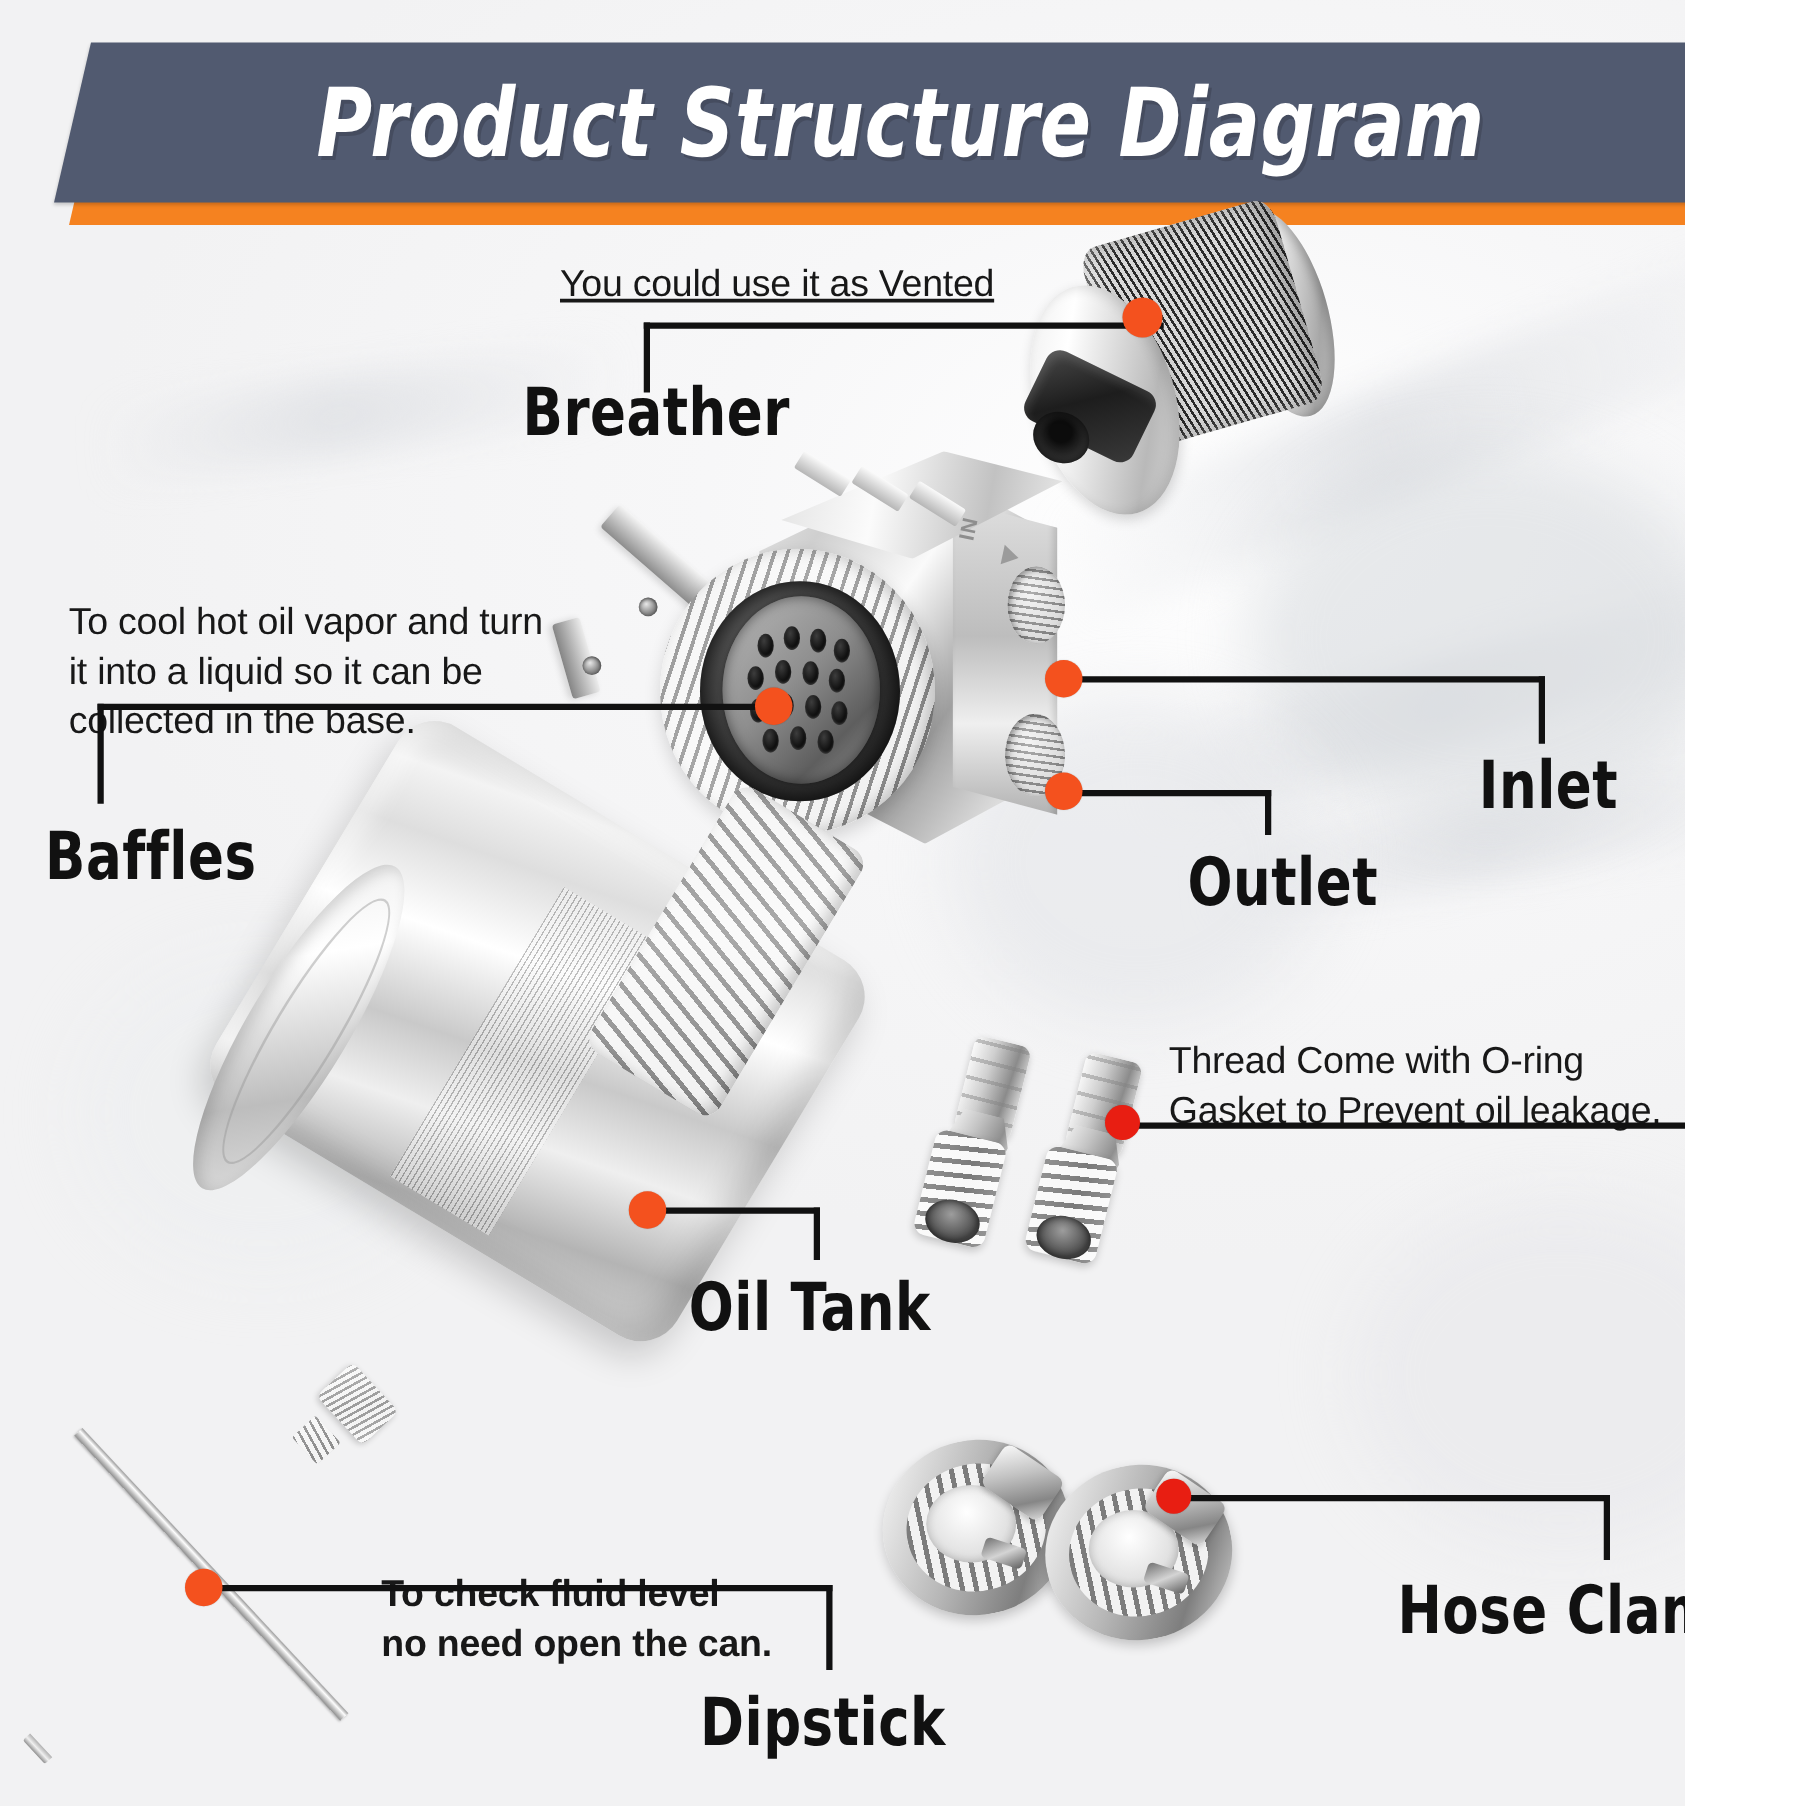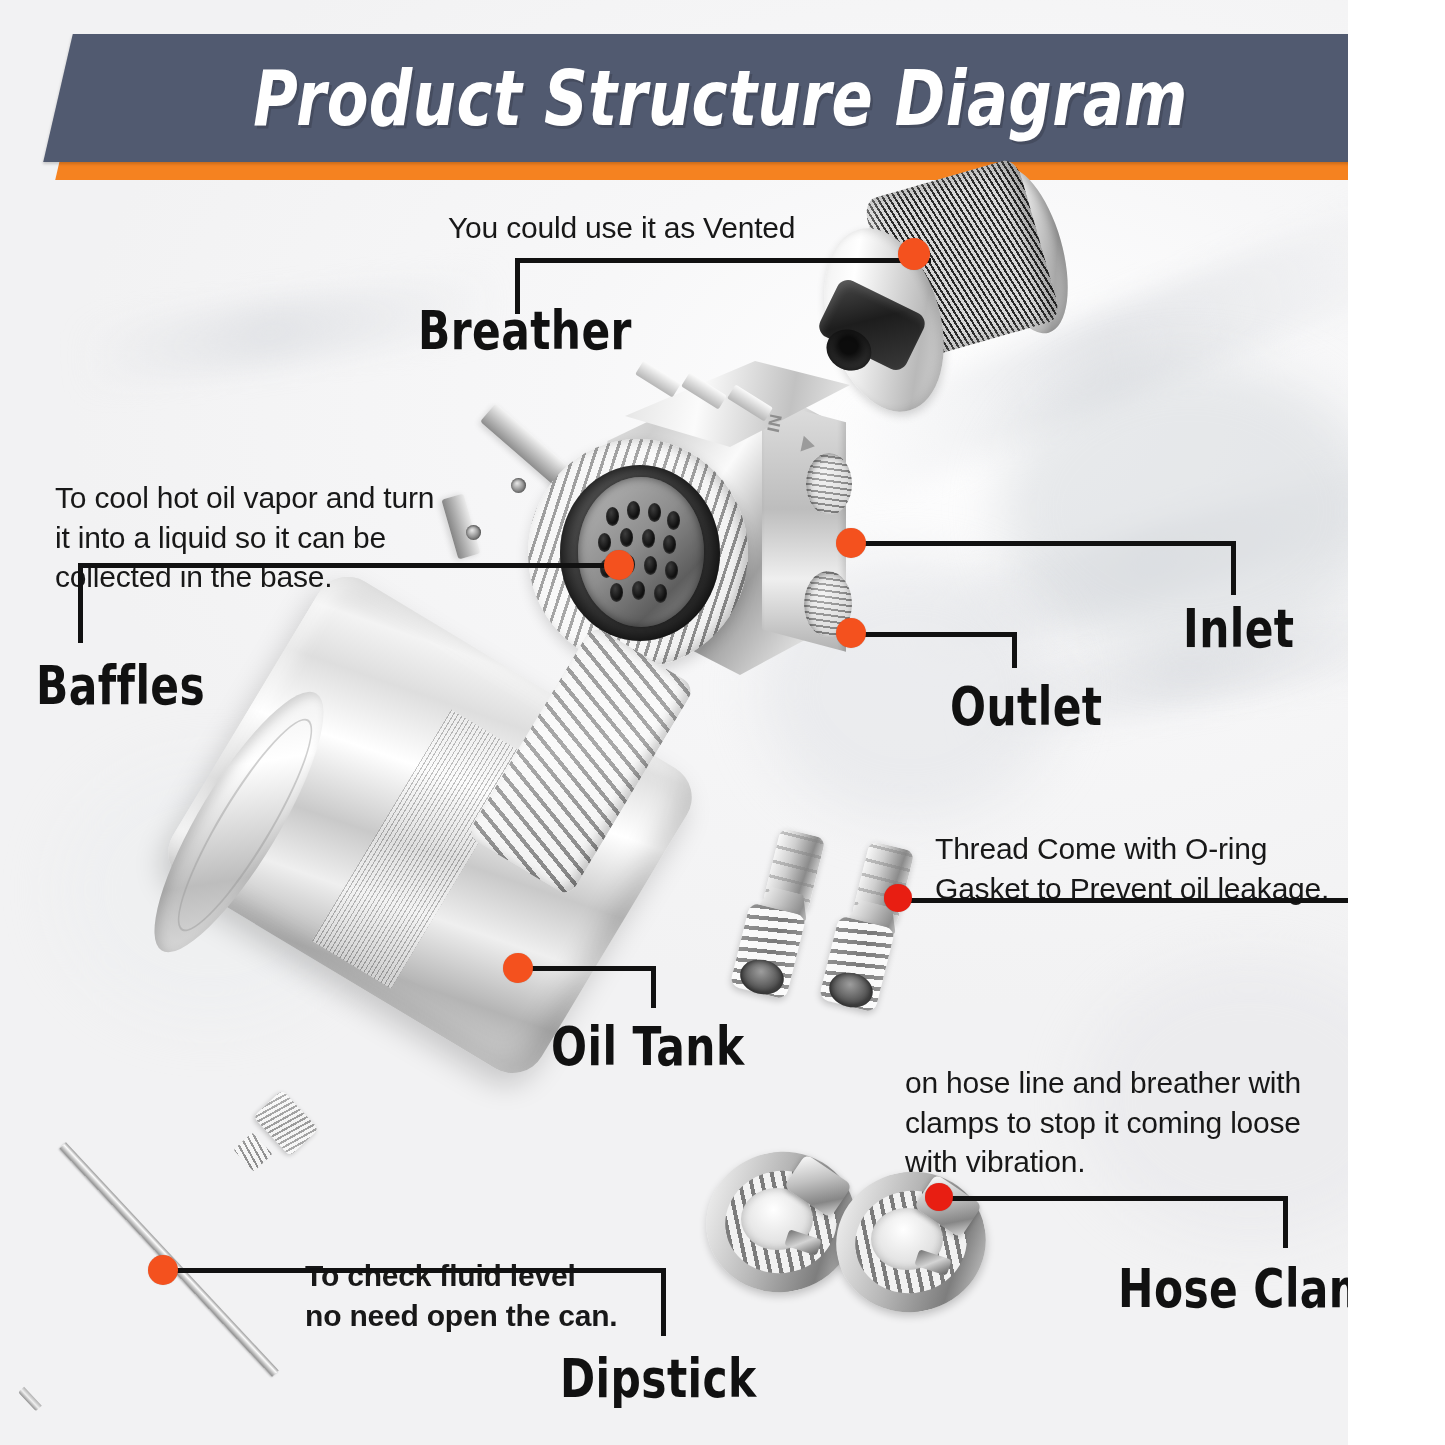--- a/index.html
+++ b/index.html
@@ -480,21 +480,21 @@
     <div class="clamp-tail" style="left:86px; top:94px; transform:rotate(18deg);"></div>
   </div>
 
   <div class="part" id="dipstick">
     <div class="dp-rod"></div>
     <div class="dp-tip"></div>
     <div class="dp-neck"></div>
     <div class="dp-knurl"></div>
   </div>
 
-  <div class="note" style="left:448px; top:208px; width:480px;">You could use it as Vented</div>
+  <div class="note" style="left:448px; top:208px; width:480px;text-decoration:underline;">You could use it as Vented</div>
   <div class="lead-h" style="left:515px; top:258px; width:416px;"></div>
   <div class="lead-v" style="left:515px; top:258px; height:56px;"></div>
   <div class="term" style="left:418px; top:300px;">Breather</div>
   <div class="dot" style="left:898px; top:238px; width:32px; height:32px;"></div>
 
   <div class="note" style="left:55px; top:478px; width:440px;">To cool hot oil vapor and turn
 it into a liquid so it can be
 collected in the base.</div>
   <div class="lead-h" style="left:78px; top:563px; width:550px;"></div>
   <div class="lead-v" style="left:78px; top:563px; height:80px;"></div>
@@ -514,23 +514,20 @@
   <div class="lead-h" style="left:520px; top:966px; width:136px;"></div>
   <div class="lead-v" style="left:651px; top:966px; height:42px;"></div>
   <div class="term" style="left:551px; top:1016px;">Oil Tank</div>
   <div class="dot" style="left:503px; top:953px; width:30px; height:30px;"></div>
 
   <div class="note" style="left:935px; top:815px; width:500px;margin-top:14px;">Thread Come with O-ring
 Gasket to Prevent oil leakage.</div>
   <div class="lead-h" style="left:907px; top:898px; width:520px;"></div>
   <div class="dot red" style="left:884px; top:884px; width:28px; height:28px;"></div>
 
-  <div class="note" style="left:905px; top:1063px; width:500px;">on hose line and breather with
-clamps to stop it coming loose
-with vibration.</div>
   <div class="lead-h" style="left:940px; top:1196px; width:347px;"></div>
   <div class="lead-v" style="left:1283px; top:1196px; height:52px;"></div>
   <div class="term" style="left:1118px; top:1258px;">Hose Clamp</div>
   <div class="dot red" style="left:925px; top:1183px; width:28px; height:28px;"></div>
 
   <div class="note" style="left:305px; top:1256px; width:400px;font-weight:bold;">To check fluid level
 no need open the can.</div>
   <div class="lead-h" style="left:166px; top:1268px; width:500px;"></div>
   <div class="lead-v" style="left:661px; top:1268px; height:68px;"></div>
   <div class="term" style="left:560px; top:1348px;">Dipstick</div>

